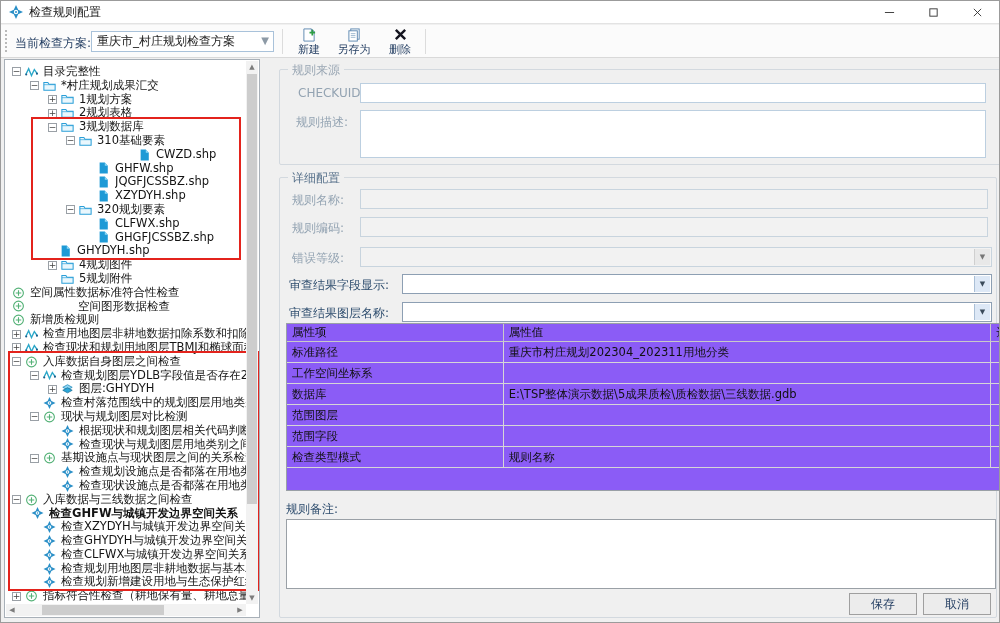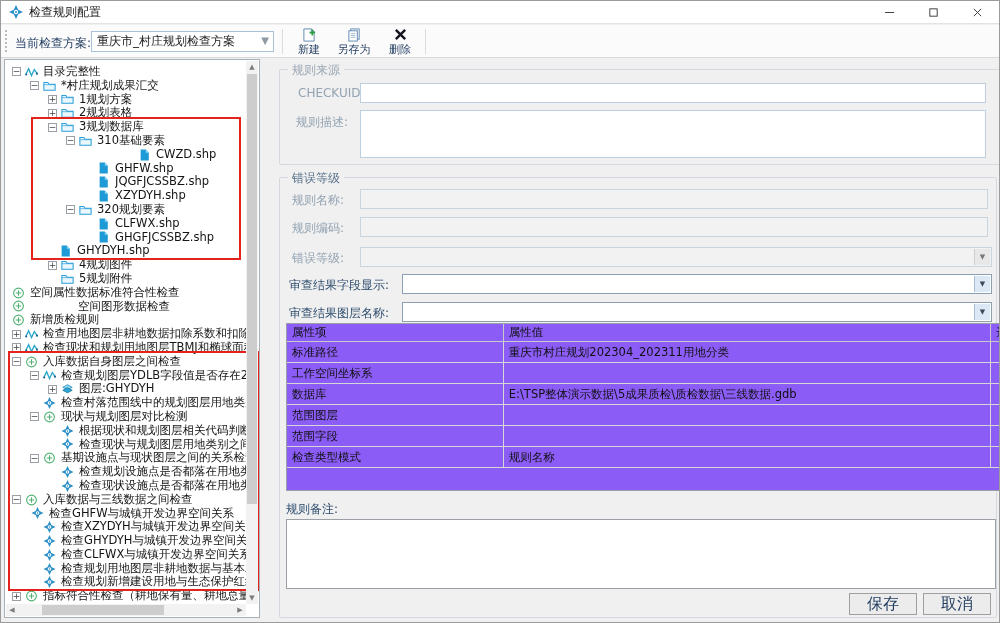--- a/index.html
+++ b/index.html
@@ -63,21 +63,21 @@
   .prop-table table { border-collapse:collapse; table-layout:fixed; width:100%; font-size:11.5px; }
   .prop-table th { font-weight:normal; text-align:left; padding:1px 5px; border-right:1px solid #c9c9c9; border-bottom:1px solid #c9c9c9; height:17px; color:#111; }
   .prop-table td { padding:1px 5px; border-right:1px solid #d6d6d6; border-bottom:1px solid #d6d6d6; height:21px; color:#111; overflow:hidden; white-space:nowrap; }
   .prop-table th:last-child,.prop-table td:last-child { border-right:none; }
   .cell-btn { width:58px; height:15px; font-size:9px; color:#222; background:#f0f0f0; border:1px solid #c3c3c3; display:inline-block; line-height:13px; text-align:center; }
   .cell-btn.en { background:#f3f3f3; border:1px solid #8d9aa6; color:#1a2a3a; }
 
   .remark-label { position:absolute; left:285px; top:500px; font-size:12px; color:#2e4d6e; }
   .remark-area { position:absolute; left:285px; top:518px; width:710px; height:70px; background:#fff; border:1px solid #9aa0a6; }
 
-  .dlg-btn { position:absolute; top:592px; width:68px; height:22px; background:#ececec; border:1px solid #9f9f9f; font-size:16px; color:#1f3a5f; display:flex; align-items:center; justify-content:center; cursor:default; }
+  .dlg-btn { position:absolute; top:592px; width:68px; height:22px; background:#ececec; border:1px solid #9f9f9f; font-size:12px; color:#1f3a5f; display:flex; align-items:center; justify-content:center; cursor:default; }
   .btn-save { left:848px; }
   .btn-cancel { left:922px; }
 </style>
 </head>
 <body>
 
 <div class="window">
 
   <div class="titlebar">
     <svg class="app-icon" viewBox="0 0 14 14">
@@ -461,21 +461,21 @@
         <div class="trow" style="padding-left: 6px;">
           <span class="exp">−</span>
           <span class="ticon">
             <svg viewBox="0 0 14 14">
               <circle cx="7" cy="7" r="5.7" fill="#fff" stroke="#53b176" stroke-width="1.3"></circle>
               <path d="M7 3.8 V10.2 M3.8 7 H10.2" stroke="#53b176" stroke-width="1.3"></path>
             </svg>
           </span>
           <span class="tlabel">入库数据与三线数据之间检查</span>
         </div>
-        <div class="trow" style="padding-left: 12px;">
+        <div class="trow" style="padding-left: 12px; font-weight: bold;">
           <span class="slot"></span>
           <span class="ticon">
             <svg viewBox="0 0 14 14">
               <path d="M7 0 L9.2 4.8 L14 7 L9.2 9.2 L7 14 L4.8 9.2 L0 7 L4.8 4.8 Z" fill="#2a8fc7"></path>
               <circle cx="7" cy="7" r="2.1" fill="#fff"></circle>
               <circle cx="7" cy="7" r="0.9" fill="#2a8fc7"></circle>
             </svg>
           </span>
           <span class="tlabel">检查GHFW与城镇开发边界空间关系</span>
         </div>
@@ -561,21 +561,21 @@
 
   <div class="groupbox gb-src">
     <span class="group-title">规则来源</span>
     <span class="f-label lab-dis" style="left:18px; top:16px;">CHECKUID:</span>
     <div class="inp" style="left:80px; top:13px; width:626px; height:20px;"><span></span></div>
     <span class="f-label lab-dis" style="left:16px; top:44px;">规则描述:</span>
     <div class="inp" style="left:80px; top:40px; width:626px; height:48px;"><span></span></div>
   </div>
 
   <div class="groupbox gb-detail">
-    <span class="group-title">错误等级</span>
+    <span class="group-title">详细配置</span>
 
     <span class="f-label lab-dis" style="left:12px; top:14px;">规则名称:</span>
     <div class="inp inp-dis" style="left:80px; top:11px; width:628px; height:20px;"><span></span></div>
 
     <span class="f-label lab-dis" style="left:12px; top:42px;">规则编码:</span>
     <div class="inp inp-dis" style="left:80px; top:39px; width:628px; height:20px;"><span></span></div>
 
     <span class="f-label lab-dis" style="left:12px; top:72px;">错误等级:</span>
     <div class="inp inp-dis" style="left:80px; top:69px; width:632px; height:20px;">
       <span></span>

